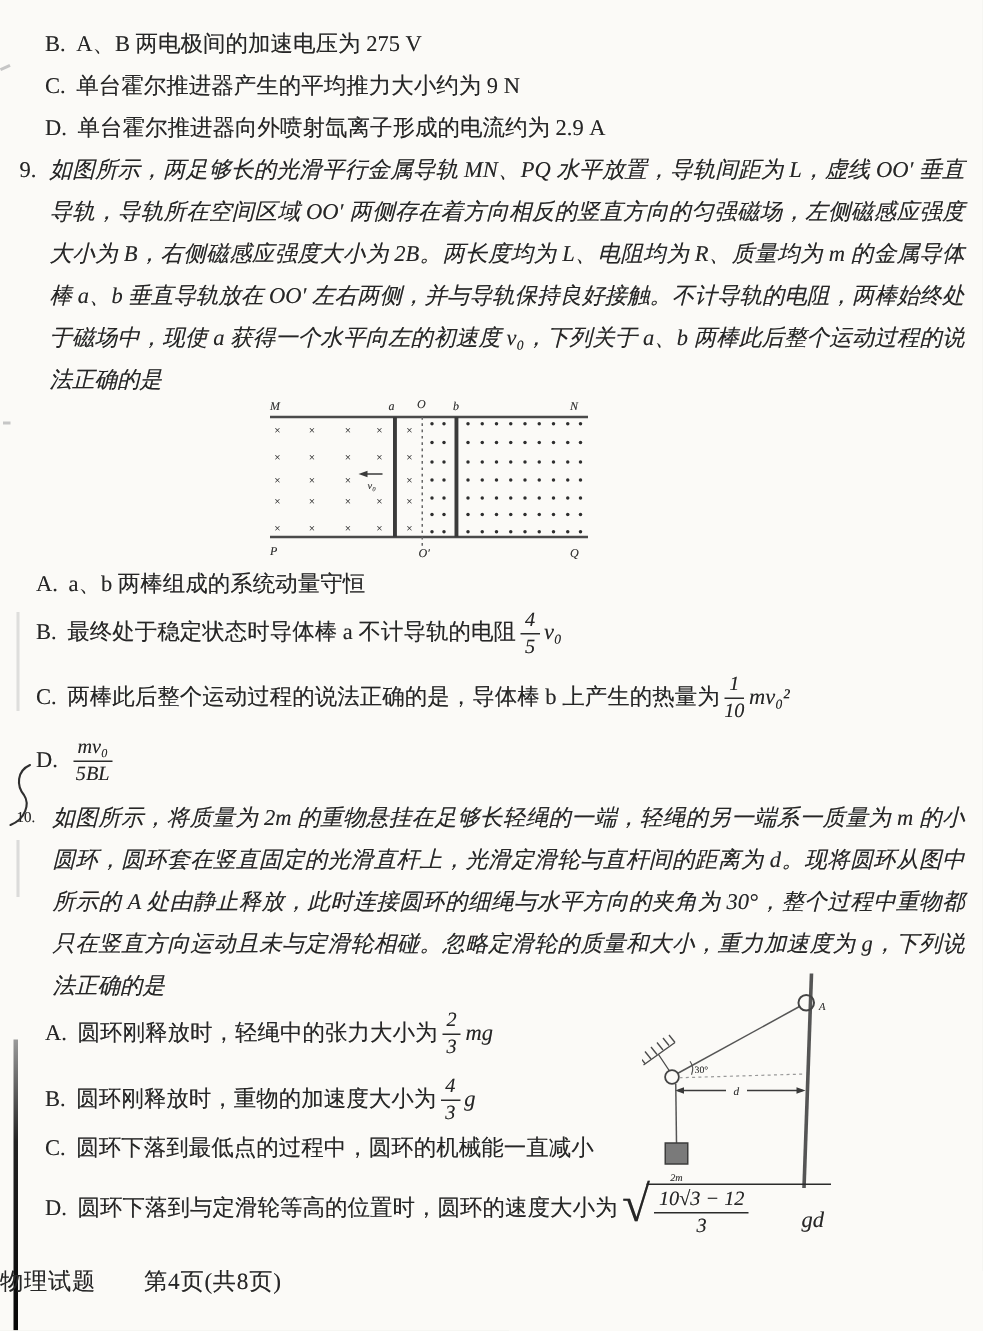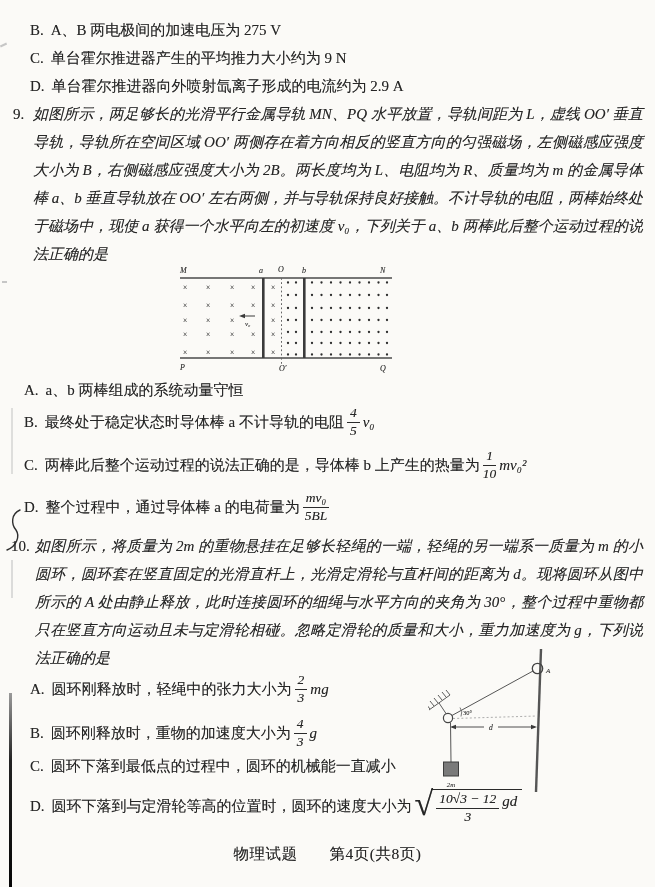--- a/index.html
+++ b/index.html
@@ -8,33 +8,33 @@
     background:#fbfaf7;overflow:hidden;
     font-family:"Liberation Serif","DejaVu Serif",serif;
     color:#262626;
     text-shadow:0 0 .4px rgba(50,50,50,.45);
   }
   .abs{position:absolute;}
   .opt-row{display:flex;align-items:center;font-size:15px;line-height:19px;}
   .opt-letter{flex:0 0 auto;margin-right:7px;}
   .stem{display:flex;}
   .qnum{flex:0 0 auto;width:16px;margin-right:4px;font-size:15px;line-height:28px;}
-  .qnum-wide{flex:0 0 auto;width:22px;margin-right:2px;font-size:15px;line-height:28px;}
+  .qnum-wide{flex:0 0 auto;width:22px;margin-right:2px;font-size:10px;line-height:28px;}
   .stem-text{flex:1;font-size:15px;line-height:28px;text-align:justify;font-style:italic;}
   .it{font-style:italic;}
   .frac{display:inline-block;text-align:center;vertical-align:middle;
         font-size:13.5px;line-height:1.08;margin:0 3px;font-style:italic;}
   .frac .fnum{display:block;padding:0 3px 1px;border-bottom:1.3px solid #2b2b2b;}
   .frac .fden{display:block;padding-top:1px;}
   .sqrt{display:inline-flex;align-items:flex-start;margin-left:3px;}
   .sqrt-sign{font-size:34px;line-height:1;font-weight:400;transform:translateY(-2px);font-style:normal;}
-  .sqrt-body{border-top:1.5px solid #2b2b2b;display:inline-flex;align-items:flex-start;
-             padding:2px 5px 0 2px;margin-left:-2px;}
+  .sqrt-body{border-top:1.5px solid #2b2b2b;display:inline-flex;align-items:flex-end;
+             padding:2px 5px 0 2px;margin-left:-2px;gap:32px;}
   svg text{font-family:"Liberation Serif","DejaVu Serif",serif;}
-  .footer{width:100%;text-align:center;font-size:15.5px;letter-spacing:.5px;}
+  .footer{width:100%;font-size:15.5px;letter-spacing:.5px;}
   .bind-line{background:linear-gradient(to bottom,#9a9a9a,#222 35%,#060606);}
   .scan-strip{background:#c6c6c6;}
 </style>
 </head>
 <body>
 
 <div class="page">
 
   <div class="abs scan-strip" style="left:0;top:44;left:0px;top:44px;width:7px;height:2px;transform:rotate(-25deg);"></div>
   <div class="abs scan-strip" style="left:2px;top:281px;width:5px;height:2px;"></div>
@@ -211,21 +211,20 @@
     <span class="opt-letter">C.</span>
     <span>两棒此后整个运动过程的说法正确的是，导体棒 b 上产生的热量为</span>
     <span class="frac">
       <span class="fnum">1</span>
       <span class="fden">10</span>
     </span>
     <span class="it">mv₀²</span>
   </div>
   <div class="abs opt-row" style="left:24px;top:491px;">
     <span class="opt-letter">D.</span>
-    <span>整个过程中，通过导体棒 a 的电荷量为</span>
     <span class="frac">
       <span class="fnum">mv₀</span>
       <span class="fden">5BL</span>
     </span>
   </div>
 
   <div class="abs stem" style="left:11px;top:532px;width:632px;">
     <span class="qnum-wide">10.</span>
     <span class="stem-text">如图所示，将质量为 2m 的重物悬挂在足够长轻绳的一端，轻绳的另一端系一质量为 m 的小圆环，圆环套在竖直固定的光滑直杆上，光滑定滑轮与直杆间的距离为 d。现将圆环从图中所示的 A 处由静止释放，此时连接圆环的细绳与水平方向的夹角为 30°，整个过程中重物都只在竖直方向运动且未与定滑轮相碰。忽略定滑轮的质量和大小，重力加速度为 g，下列说法正确的是</span>
   </div>

